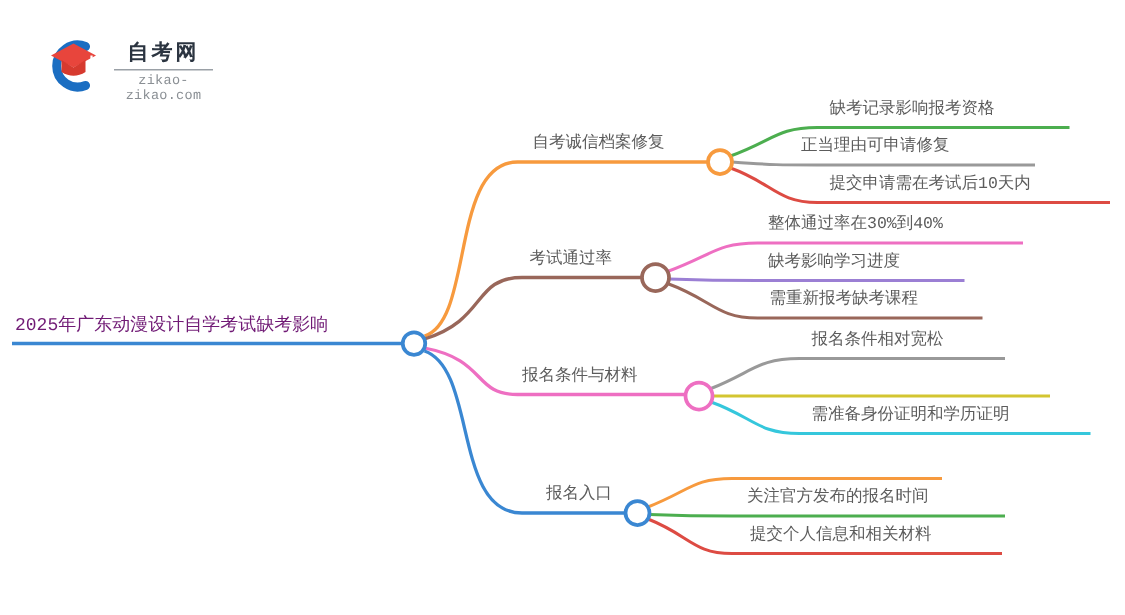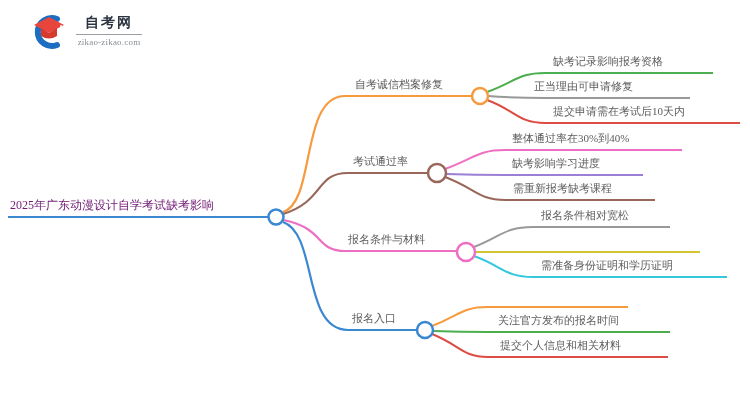--- a/index.html
+++ b/index.html
@@ -1,17 +1,17 @@
 <!DOCTYPE html>
 <html><head>
 <meta charset="utf-8">
 <style>
   html,body{margin:0;padding:0;background:#ffffff;}
   #stage{position:relative;width:750px;height:384px;background:#ffffff;overflow:hidden;
-         font-family:Liberation Serif, serif;}
+         font-family:Liberation Mono, monospace;margin-top:12px;}
   svg.lines{position:absolute;left:0;top:0;width:750px;height:410px;}
   .lbl{position:absolute;white-space:nowrap;color:#5c5c5c;font-size:11px;line-height:20px;}
   .root-lbl{font-size:12px;color:#701a75;}
   .logo{position:absolute;left:28px;top:14px;display:flex;align-items:flex-start;}
   .logo-txt{margin-left:8px;width:66px;text-align:center;}
   .logo-name{font-size:14px;font-weight:bold;color:#2b3440;letter-spacing:2px;padding-bottom:2px;
              border-bottom:1px solid #9aa0a6;}
   .logo-url{font-size:9px;color:#8a8f94;margin-top:2px;letter-spacing:.2px;}
 </style>
 </head>
@@ -73,17 +73,17 @@
 
   <div class="lbl" style="left:353px;top:151px;">考试通过率</div>
   <div class="lbl" style="left:512px;top:128px;">整体通过率在30%到40%</div>
   <div class="lbl" style="left:512px;top:153px;">缺考影响学习进度</div>
   <div class="lbl" style="left:513px;top:178px;">需重新报考缺考课程</div>
 
   <div class="lbl" style="left:348px;top:229px;">报名条件与材料</div>
   <div class="lbl" style="left:541px;top:205px;">报名条件相对宽松</div>
   <div class="lbl" style="left:541px;top:255px;">需准备身份证明和学历证明</div>
 
-  <div class="lbl" style="left:352px;top:308px;">报名入口</div>
+  <div class="lbl" style="left:364px;top:308px;">报名入口</div>
   <div class="lbl" style="left:498px;top:310px;">关注官方发布的报名时间</div>
   <div class="lbl" style="left:500px;top:335px;">提交个人信息和相关材料</div>
 
 </div>
 
 </body></html>

